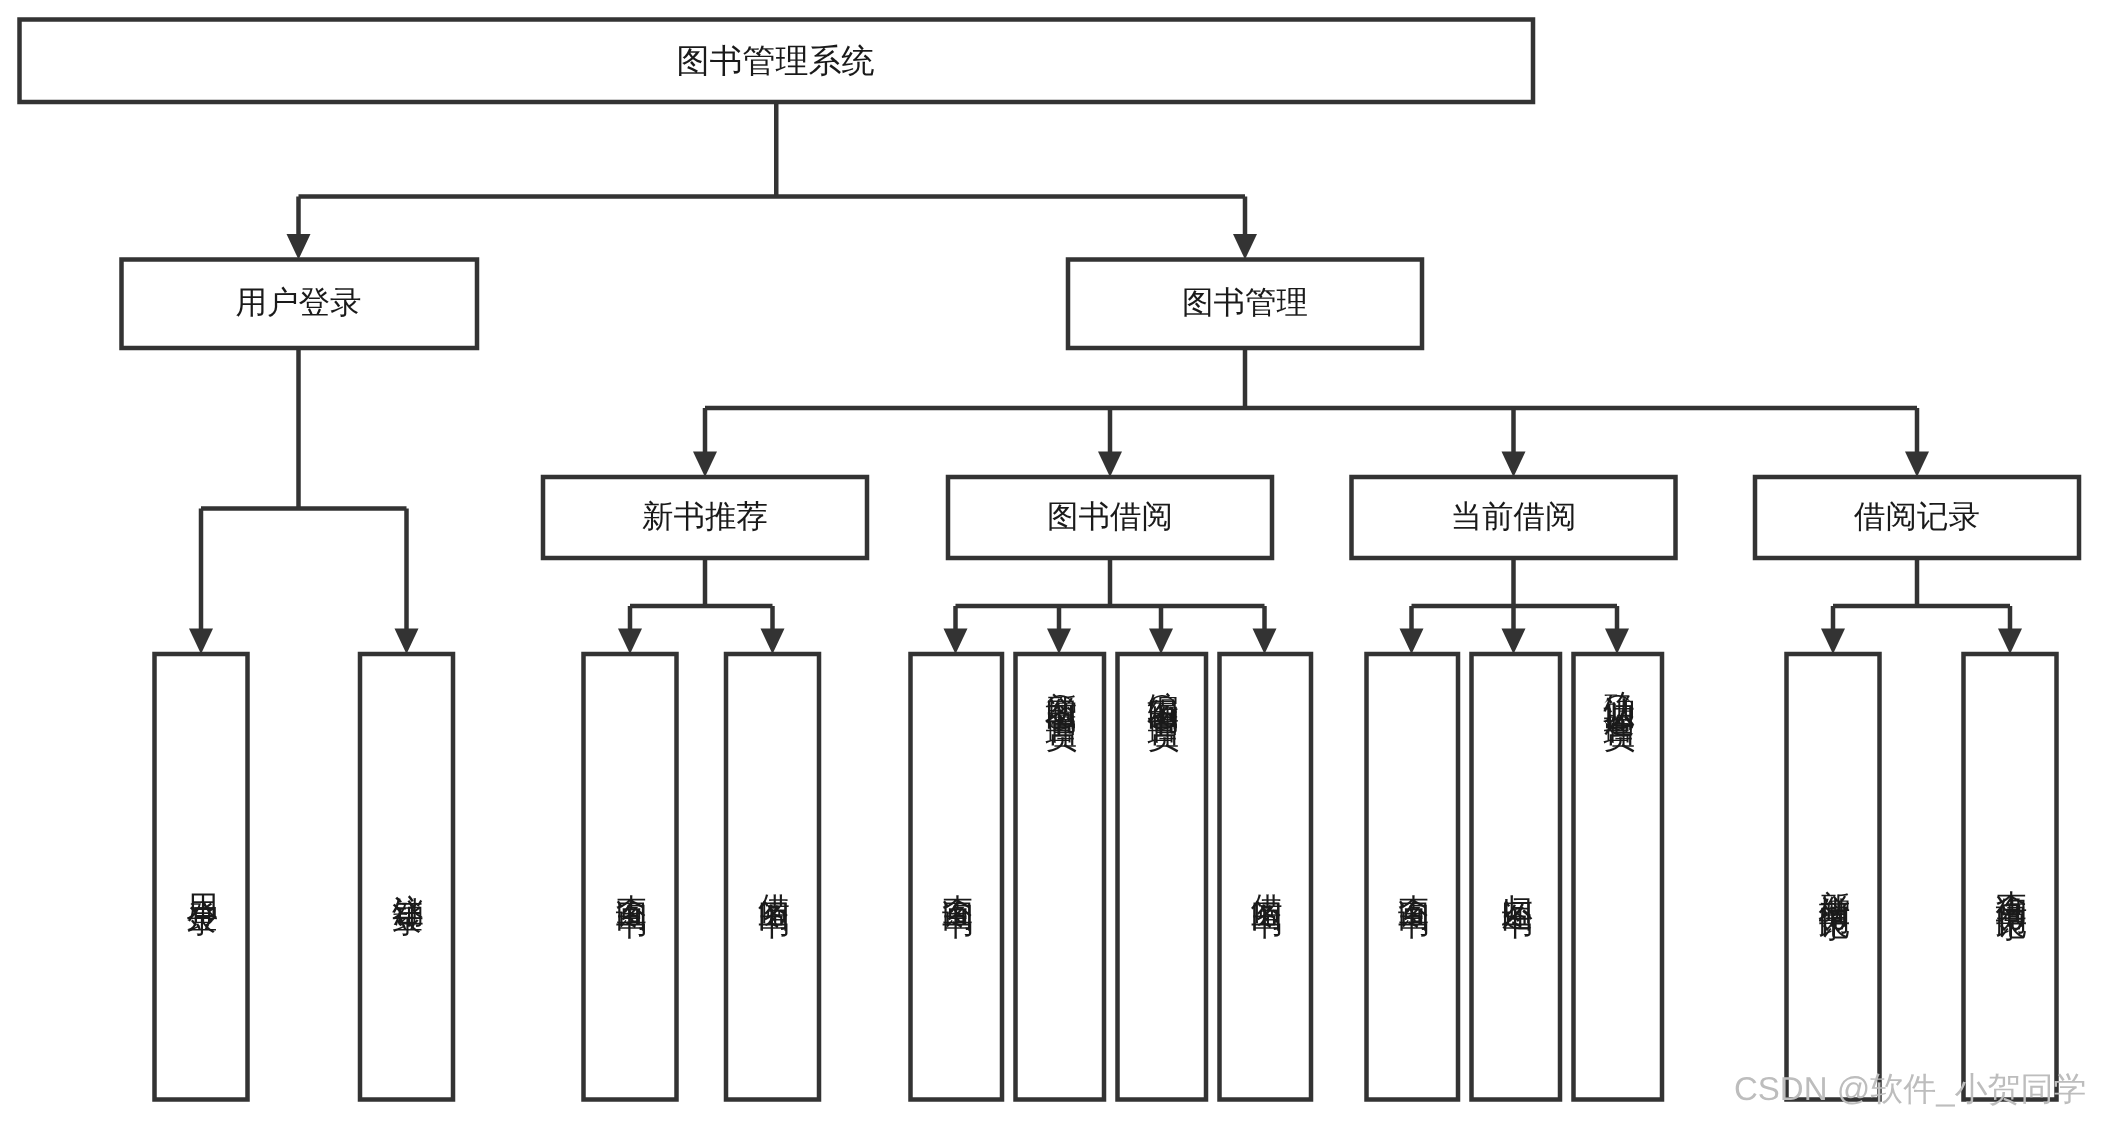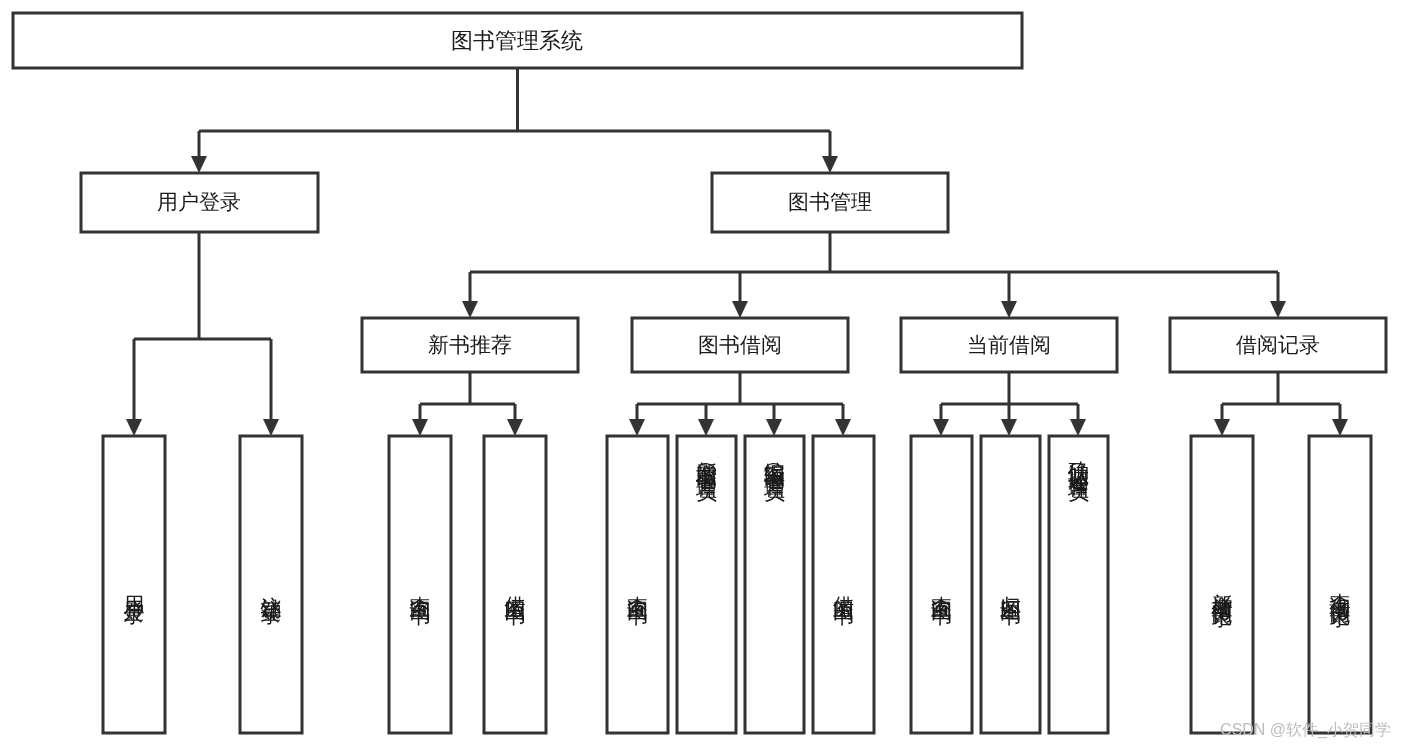--- a/index.html
+++ b/index.html
@@ -47,21 +47,21 @@
     dominant-baseline: middle;
   }
   .node-label.level-0 { font-size: 22px; }
   .node-label.level-1 { font-size: 21px; }
   .node-label.level-2 { font-size: 21px; }
   .watermark-text {
     position: absolute;
     right: 14px;
     bottom: 6px;
     color: #bdbdbd;
-    font-size: 16px;
+    font-size: 22px;
     font-family: "Liberation Sans", "DejaVu Sans", sans-serif;
     white-space: nowrap;
     user-select: none;
   }
   .vtext-wrap {
     position: absolute;
     display: flex;
     align-items: center;
     justify-content: center;
     pointer-events: none;

